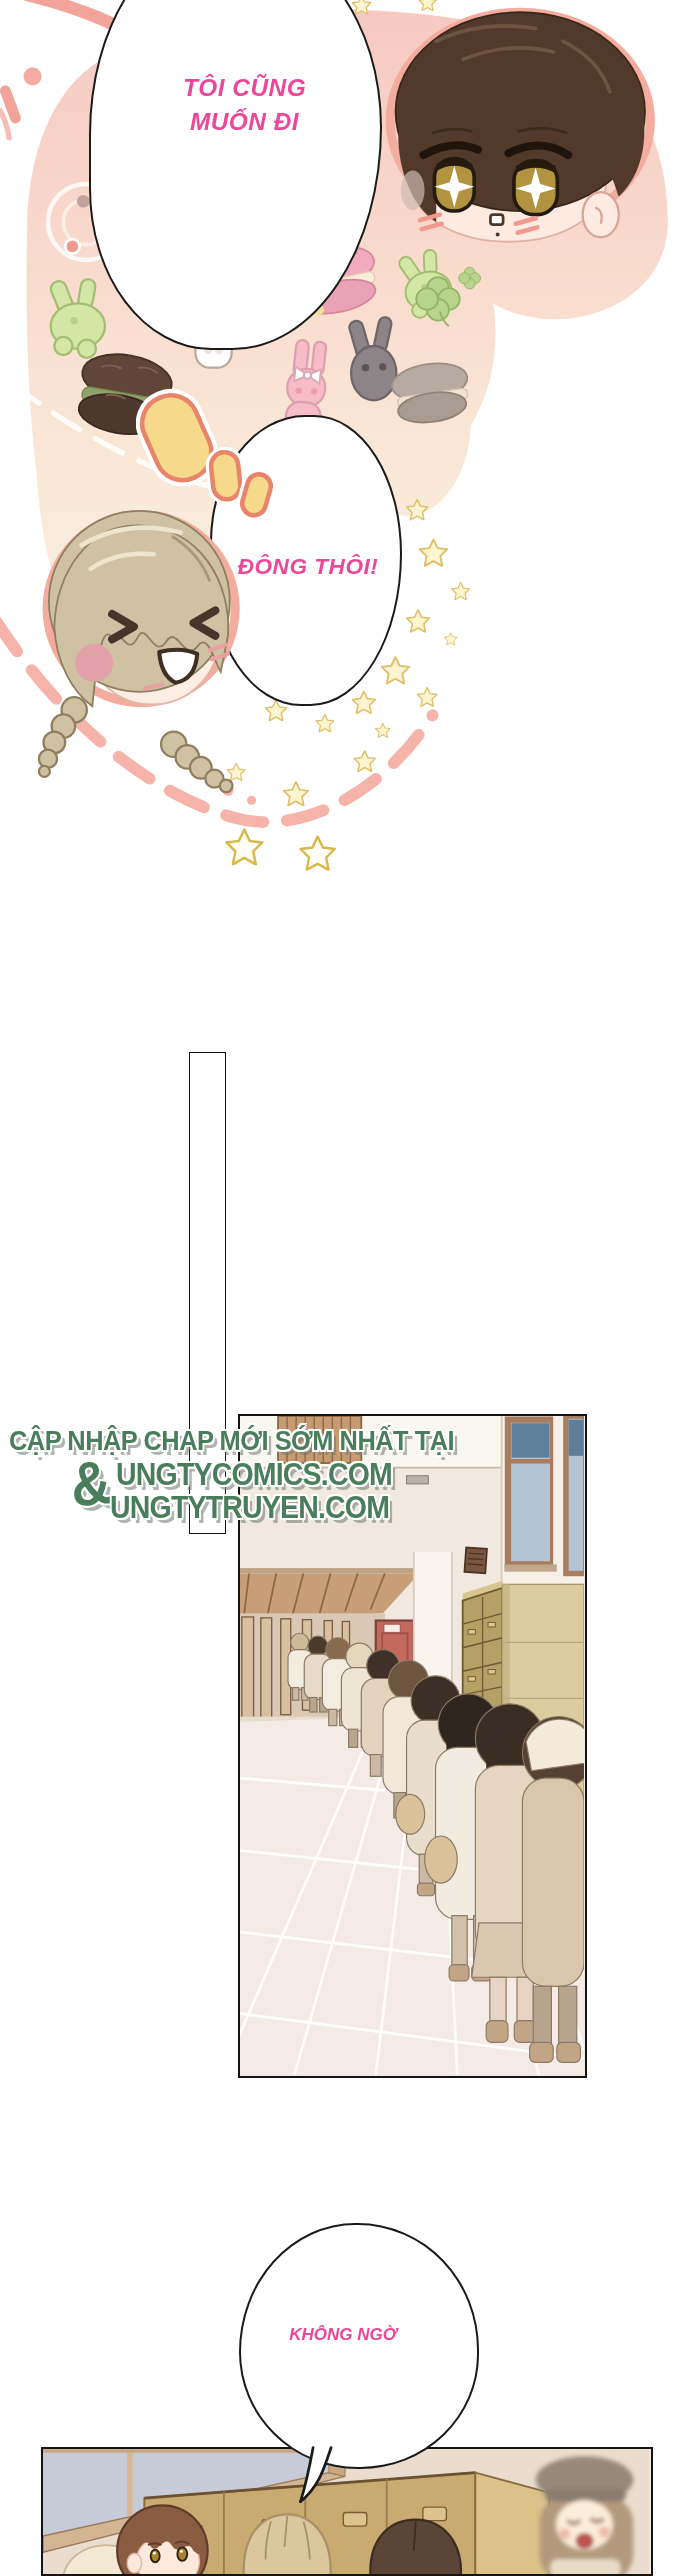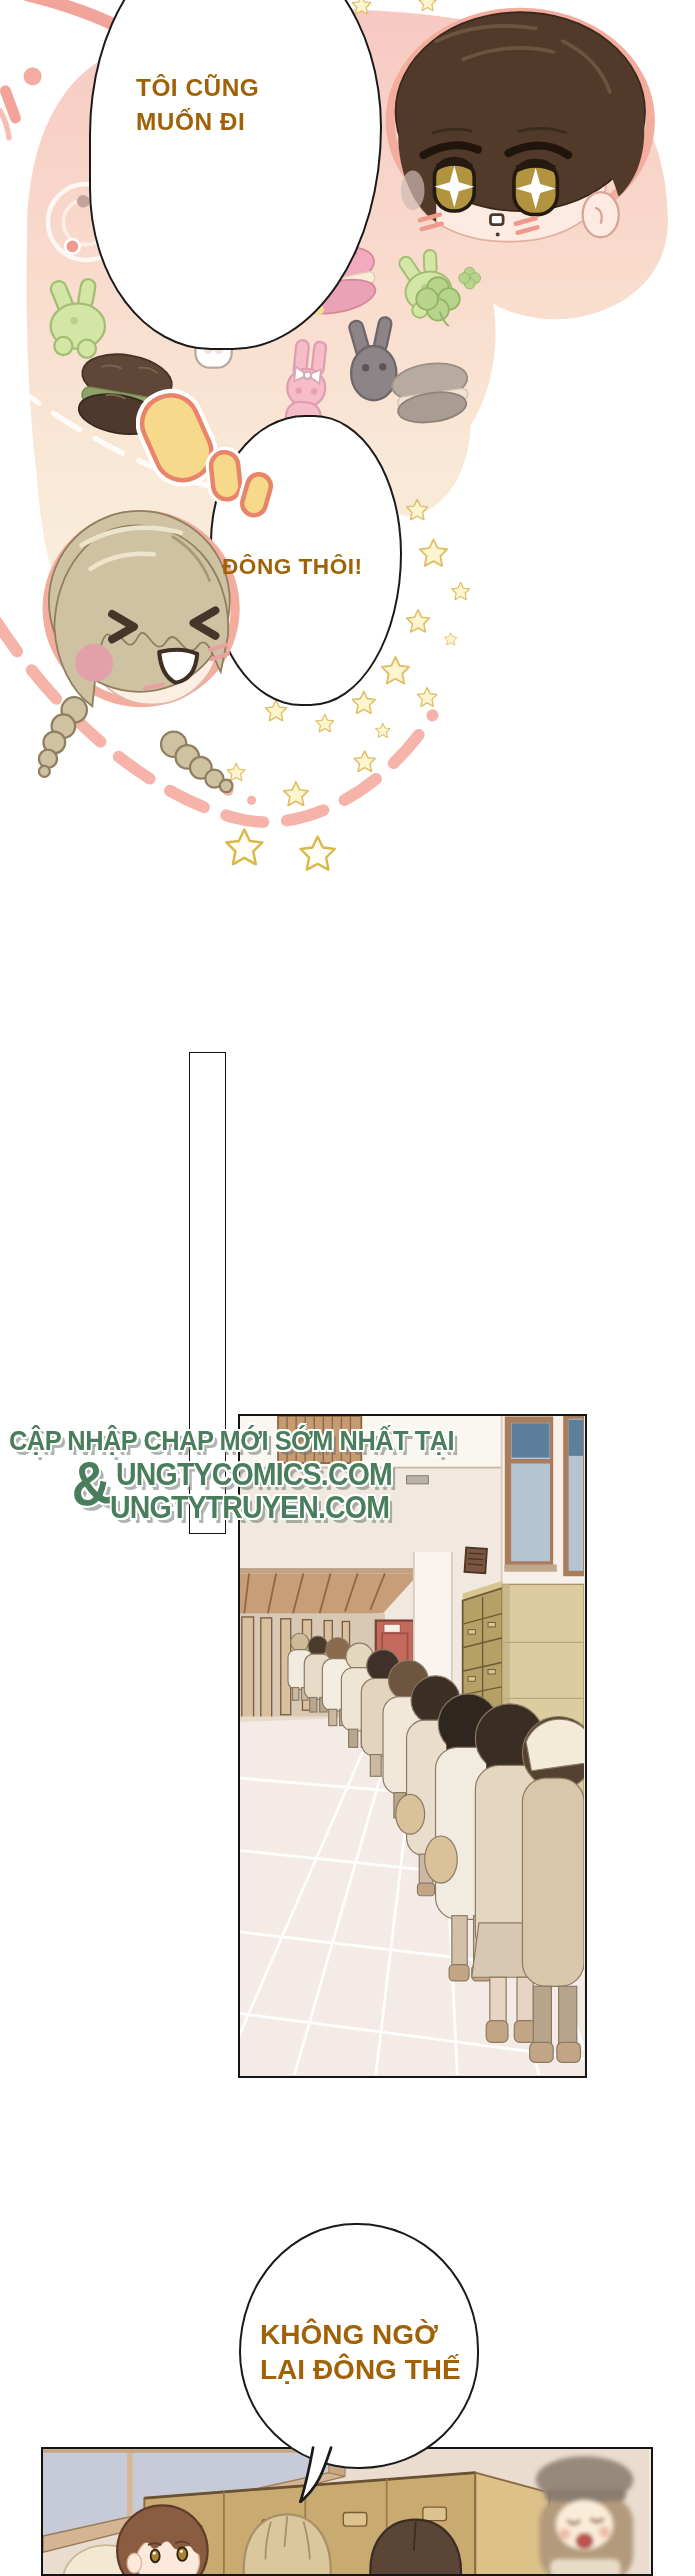--- a/index.html
+++ b/index.html
@@ -7,24 +7,24 @@
         font-family:"Liberation Sans",sans-serif;}
   .abs{position:absolute;}
   
   .bubble{position:absolute;background:#fff;border:2.7px solid #1a1a1a;box-sizing:border-box;}
   .bubble1{left:89px;top:-65px;width:293px;height:415px;z-index:2;
            border-radius:48% 52% 55% 45% / 52% 50% 58% 42%;}
   .bubble2{left:210px;top:415px;width:192px;height:291px;z-index:2;
            border-radius:52% 48% 50% 50% / 46% 50% 55% 49%;}
   .bubble3{left:239px;top:2223px;width:240px;height:246px;z-index:6;
            border-radius:49% 51% 50% 50% / 53% 52% 47% 48%;}
-  .bubble-text{position:absolute;text-align:left;font-weight:700;color:#a16207;z-index:5;}
+  .bubble-text{position:absolute;text-align:center;font-weight:700;color:#ec4899;z-index:5;font-style:italic;}
   .bt1{left:136px;top:71px;width:217px;font-size:24.4px;line-height:34px;letter-spacing:0.5px;}
   .bt2{left:222px;top:554px;width:172px;font-size:22.6px;letter-spacing:0.5px;}
-  .bt3{left:260px;top:2317px;width:222px;font-size:28px;line-height:35px;z-index:7;}
+  .bt3{left:232px;top:2317px;width:222px;font-size:17px;line-height:35px;z-index:7;}
   .tail3{left:295px;top:2444px;z-index:7;}
   
   .wm{position:absolute;z-index:10;color:#4a7d5c;font-weight:700;white-space:nowrap;
       transform-origin:left top;
       text-shadow:1.8px 0 0 #fff,-1.8px 0 0 #fff,0 1.8px 0 #fff,0 -1.8px 0 #fff,
                   1.8px 1.8px 0 #fff,-1.8px -1.8px 0 #fff,1.8px -1.8px 0 #fff,-1.8px 1.8px 0 #fff,
                   4.5px 5.4px 0 rgba(108,120,112,.55);}
   .wm1{left:9px;top:1426px;font-size:27px;transform:scaleX(.94);letter-spacing:-0.5px;}
   .wmA{left:67px;top:1450px;font-size:62px;transform:rotate(-6deg) scaleX(.9);}
   .wm2{left:116px;top:1457px;font-size:31px;transform:scaleX(.92);letter-spacing:-0.9px;}
@@ -455,21 +455,20 @@
   </div>
 
   <div class="wm wm1">CẬP NHẬP CHAP MỚI SỚM NHẤT TẠI</div>
   <div class="wm wmA">&amp;</div>
   <div class="wm wm2">UNGTYCOMICS.COM</div>
   <div class="wm wm3">UNGTYTRUYEN.COM</div>
 
   <div class="bubble bubble3"></div>
   <div class="bubble-text bt3">
     <div>KHÔNG NGỜ</div>
-    <div>LẠI ĐÔNG THẾ</div>
   </div>
   <svg class="abs tail3" width="47" height="63" viewBox="0 0 52 70">
     <path d="M20,4 C16,26 13,42 6,64 C26,48 32,28 40,4 Z" fill="#fff"></path>
     <path d="M20,4 C16,26 13,42 6,64" fill="none" stroke="#1a1a1a" stroke-width="3" stroke-linecap="round"></path>
     <path d="M6,64 C26,48 32,28 40,4" fill="none" stroke="#1a1a1a" stroke-width="3" stroke-linecap="round"></path>
   </svg>
 
   <div class="panel bottom">
     <svg width="606" height="127" viewBox="0 0 670 140">
       <rect width="670" height="140" fill="#eaddcf"></rect>

